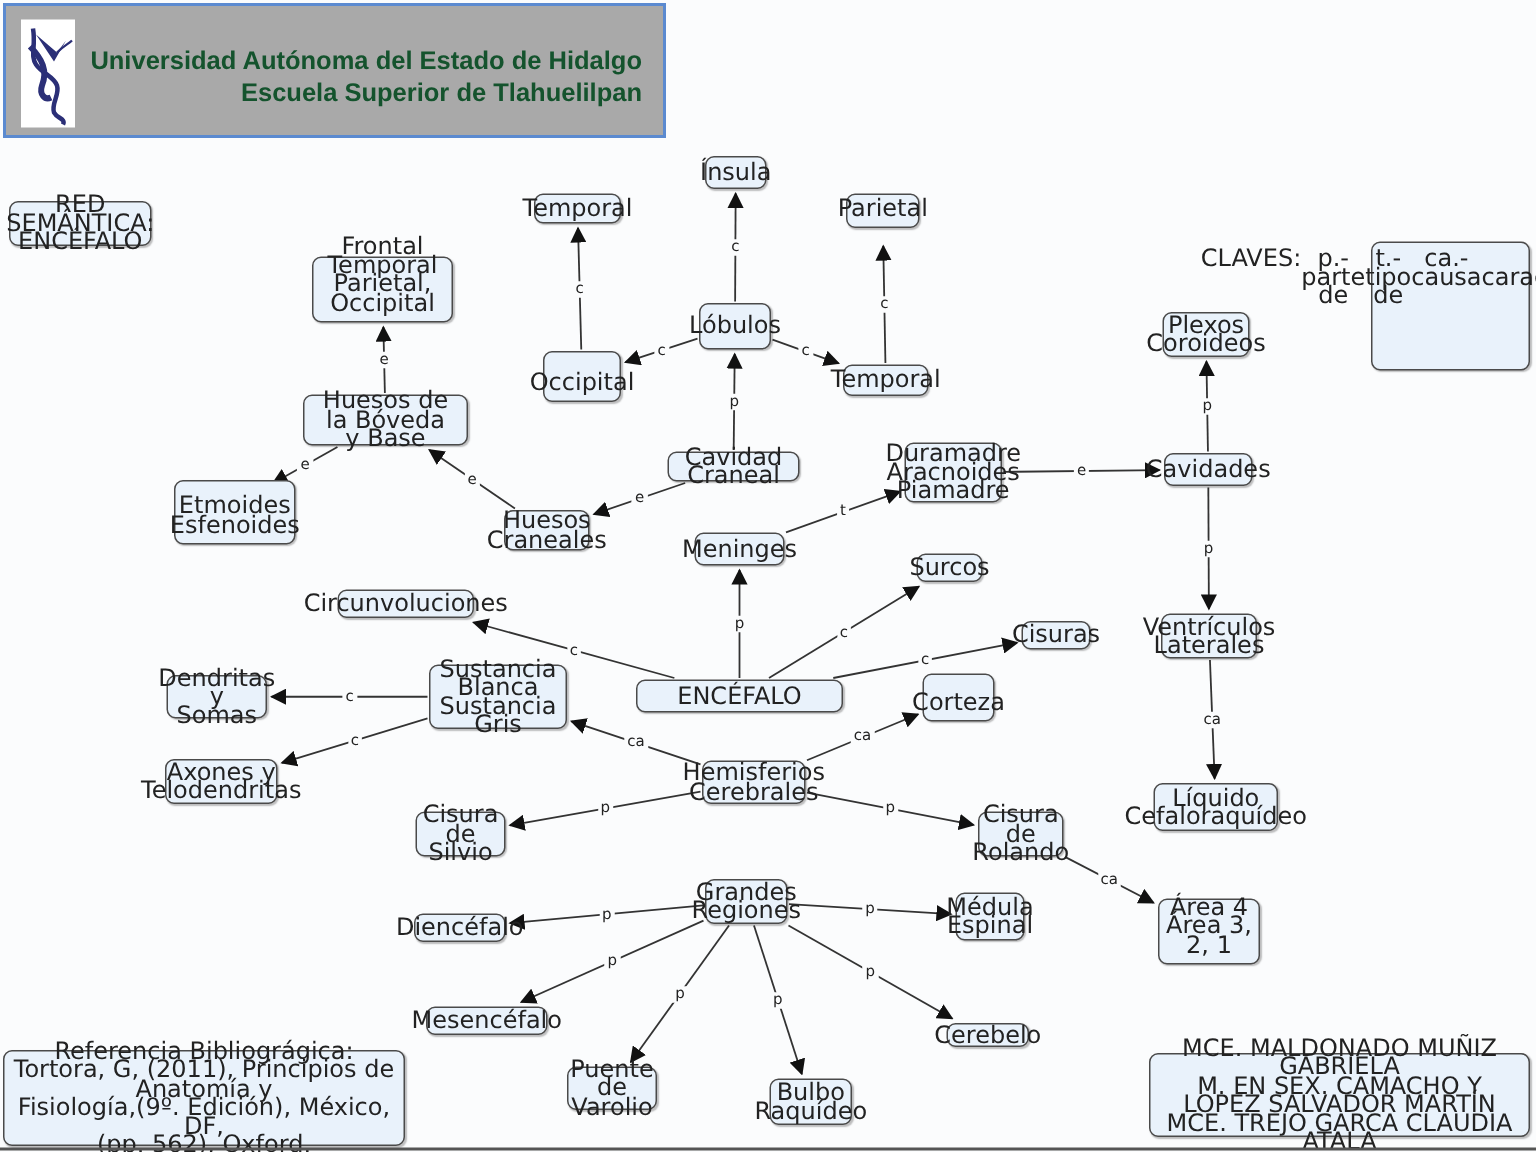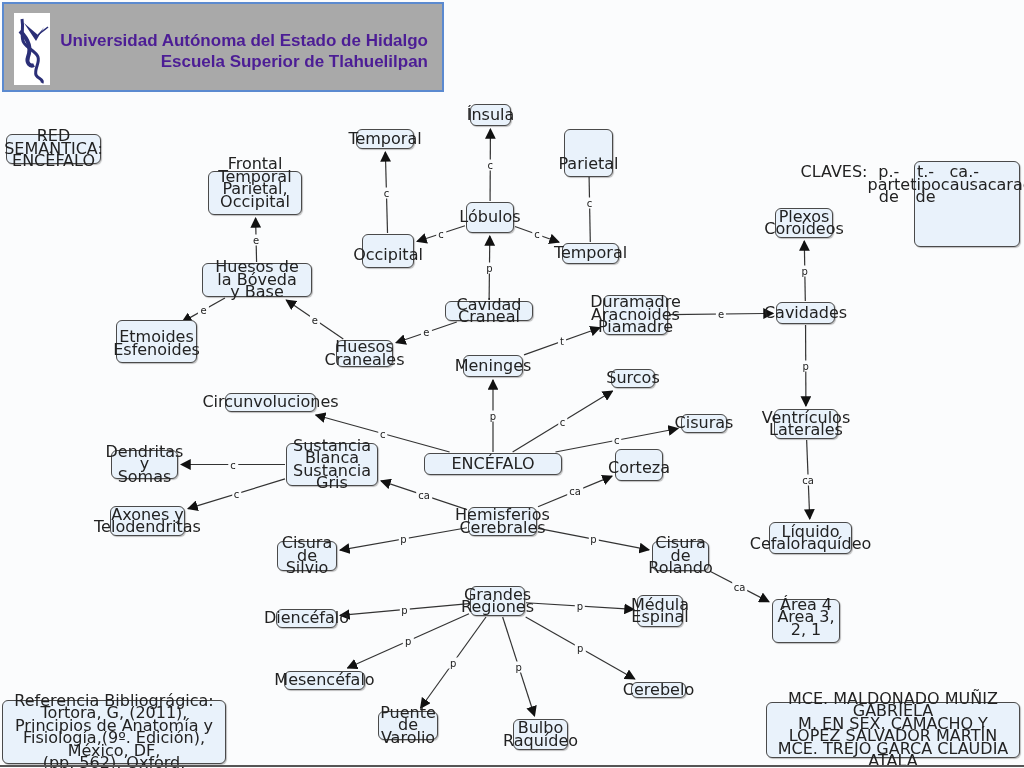--- a/index.html
+++ b/index.html
@@ -3,21 +3,21 @@
 <meta charset="utf-8">
 <style>
   html, body { margin:0; padding:0; }
   body { width:1024px; height:768px; background:#fbfcfd; position:relative; overflow:hidden;
          font-family:"DejaVu Sans", sans-serif; color:#222; }
   #header { position:absolute; left:2px; top:2px; width:442px; height:90px; background:#a9a9a9;
             border:2px solid #5b8ad0; box-sizing:border-box; }
   #logo { position:absolute; left:10px; top:9px; width:36px; height:72px; background:#fff; }
   #logo svg { width:36px; height:72px; display:block; }
   .htitle { position:absolute; right:14px; font-family:"Liberation Sans", sans-serif; font-weight:bold;
-            color:#4c1d95; font-size:17px; white-space:nowrap;margin-left:20px; }
+            color:#14532d; font-size:17px; white-space:nowrap;margin-left:20px; }
   #htitle1 { top:27px; }
   #htitle2 { top:48px; }
   #bottom-line { position:absolute; left:0; top:765px; width:1024px; height:2px; background:#555; }
   svg#links { position:absolute; left:0; top:0; }
   .node { position:absolute; box-sizing:border-box; background:#e9f2fb; border:1.5px solid #4a4a4a;
           border-radius:6px; display:flex; align-items:center; justify-content:center; text-align:center;
           font-size:16px; line-height:12.5px; white-space:pre-line; color:#222; padding:2px 3px;
           box-shadow:1px 1px 1px rgba(0,0,0,0.25); }
   .node.bottom { align-items:flex-end; padding-bottom:6px; }
   .lbl { position:absolute; font-size:10px; color:#222; background:#fbfcfd; padding:0 2px; line-height:11px;
@@ -86,21 +86,21 @@
 
 <div class="node" style="left:914px;top:161px;width:106px;height:86px;align-items:flex-start;padding-top:4px;">
   <div style="width:100%">CLAVES:</div>
   <div style="width:100%">p.- parte de</div>
   <div style="width:100%">t.- tipo de</div>
   <div style="width:100%">ca.- causa</div>
   <div style="width:100%">c.- característica de</div>
   <div style="width:100%">e.- indica que</div>
 </div>
 
-<div class="node" style="left:2px;top:700px;width:224px;height:64px;text-align:center;">Referencia Bibliográgica:
+<div class="node" style="left:2px;top:700px;width:268px;height:64px;text-align:center;">Referencia Bibliográgica:
 Tortora, G, (2011), Principios de Anatomía y
 Fisiología,(9º. Edición), México, DF,
 (pp. 562), Oxford.</div>
 <div class="node" style="left:766px;top:702px;width:254px;height:56px;">MCE. MALDONADO MUÑIZ GABRIELA
 M. EN SEX. CAMACHO Y LOPEZ SALVADOR MARTÍN
 MCE. TREJO GARCA CLAUDIA ATALA</div>
 
 <div id="nodes">
     <div class="node" style="left: 424px; top: 453px; width: 138px; height: 22px;">ENCÉFALO</div>
     <div class="node" style="left: 463px; top: 355px; width: 60px; height: 22px;">Meninges</div>
@@ -113,21 +113,21 @@
     <div class="node" style="left: 774px; top: 409px; width: 64px; height: 30px;">Ventrículos
 Laterales</div>
     <div class="node" style="left: 769px; top: 522px; width: 83px; height: 32px;">Líquido
 Cefaloraquídeo</div>
     <div class="node" style="left: 445px; top: 301px; width: 88px; height: 20px;">Cavidad Craneal</div>
     <div class="node" style="left: 466px; top: 202px; width: 48px; height: 31px;">Lóbulos</div>
     <div class="node" style="left: 470px; top: 104px; width: 41px; height: 22px;">Ínsula</div>
     <div class="node" style="left: 356px; top: 129px; width: 58px; height: 20px;">Temporal</div>
     <div class="node bottom" style="left: 362px; top: 234px; width: 52px; height: 34px;">Occipital</div>
     <div class="node" style="left: 562px; top: 243px; width: 57px; height: 21px;">Temporal</div>
-    <div class="node bottom" style="left: 564px; top: 129px; width: 49px; height: 48px;">Parietal</div>
+    <div class="node bottom" style="left: 564px; top: 129px; width: 49px; height: 23px;">Parietal</div>
     <div class="node" style="left: 336px; top: 340px; width: 57px; height: 27px;">Huesos
 Craneales</div>
     <div class="node" style="left: 202px; top: 263px; width: 110px; height: 34px;">Huesos de la Bóveda
 y Base</div>
     <div class="node bottom" style="left: 208px; top: 171px; width: 94px; height: 44px;">Frontal Temporal
 Parietal, Occipital</div>
     <div class="node bottom" style="left: 116px; top: 320px; width: 81px; height: 43px;">Etmoides
 Esfenoides</div>
     <div class="node" style="left: 225px; top: 393px; width: 91px; height: 19px;">Circunvoluciones</div>
     <div class="node" style="left: 611px; top: 369px; width: 44px; height: 19px;">Surcos</div>

